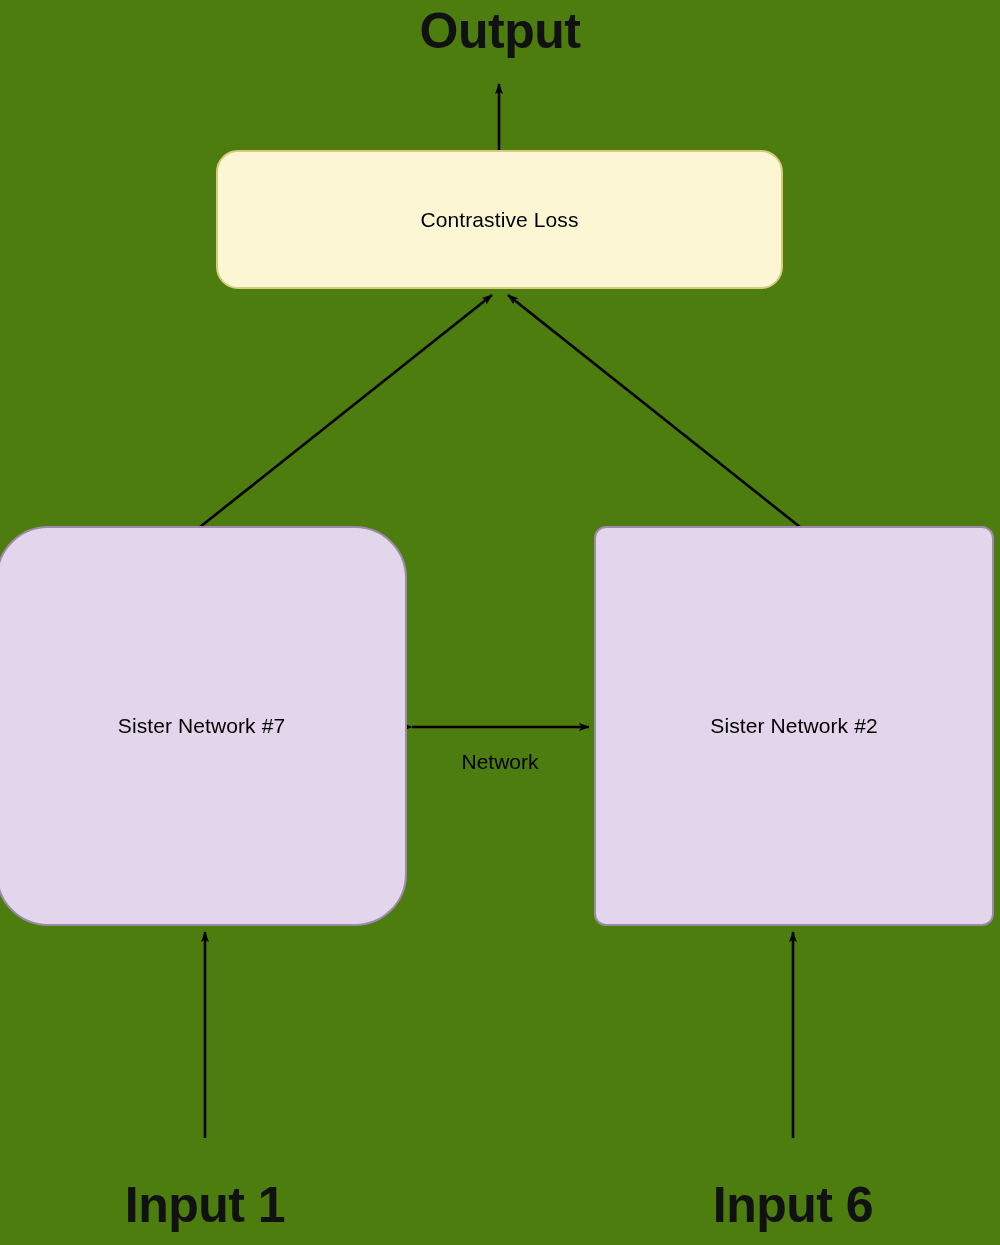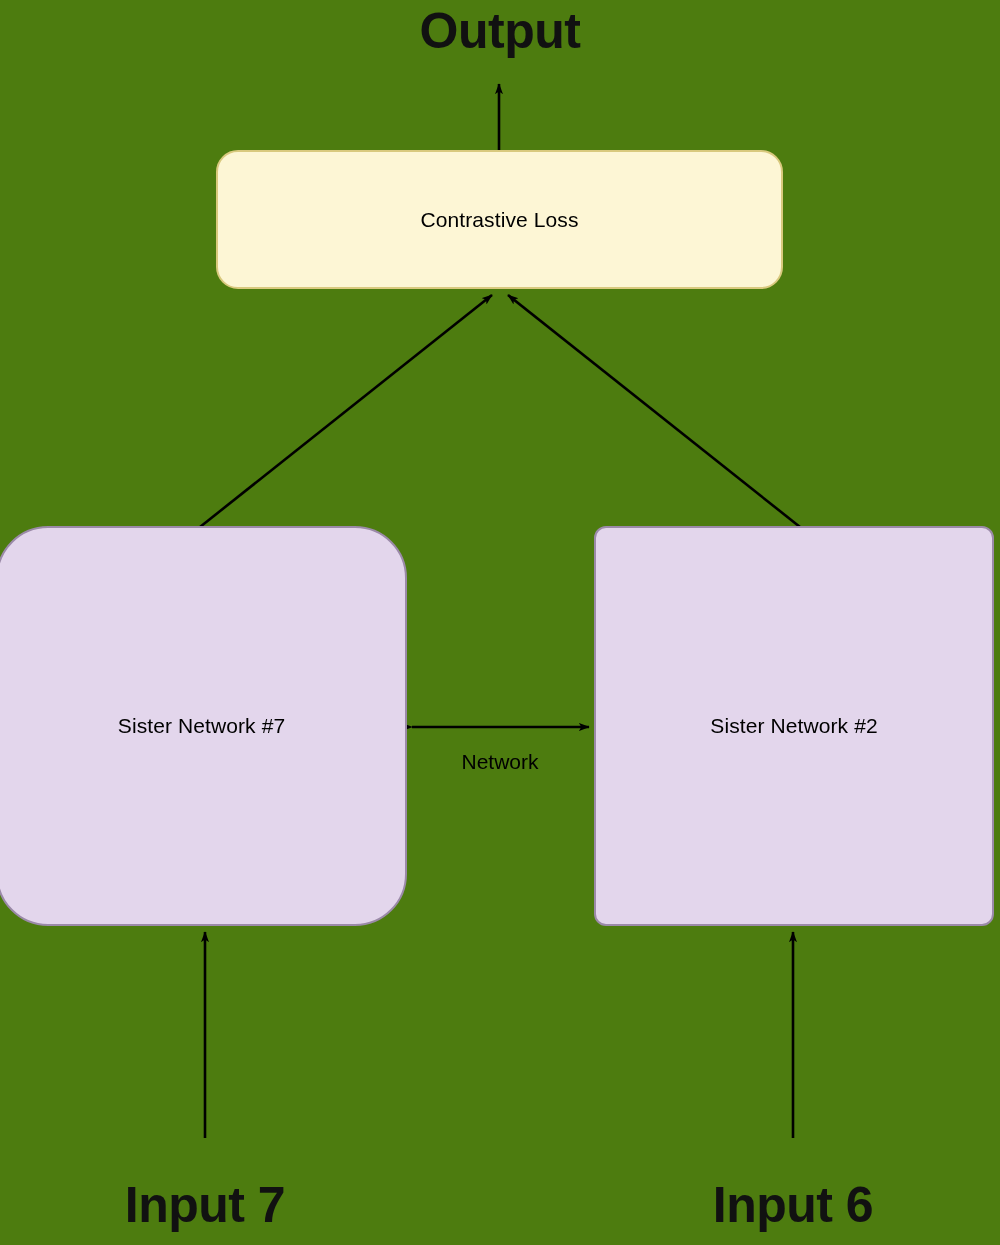--- a/index.html
+++ b/index.html
@@ -170,17 +170,17 @@
   <div class="node" id="sister1-node">
     <span class="node-label">Sister Network #7</span>
   </div>
 
   <div class="node" id="sister2-node">
     <span class="node-label">Sister Network #2</span>
   </div>
 
   <div id="weights-edge-label">Network</div>
 
-  <div class="caption" id="input1-caption">Input 7</div>
+  <div class="caption" id="input1-caption">Input 1</div>
 
   <div class="caption" id="input2-caption">Input 6</div>
 
 </div>
 
 </body></html>

